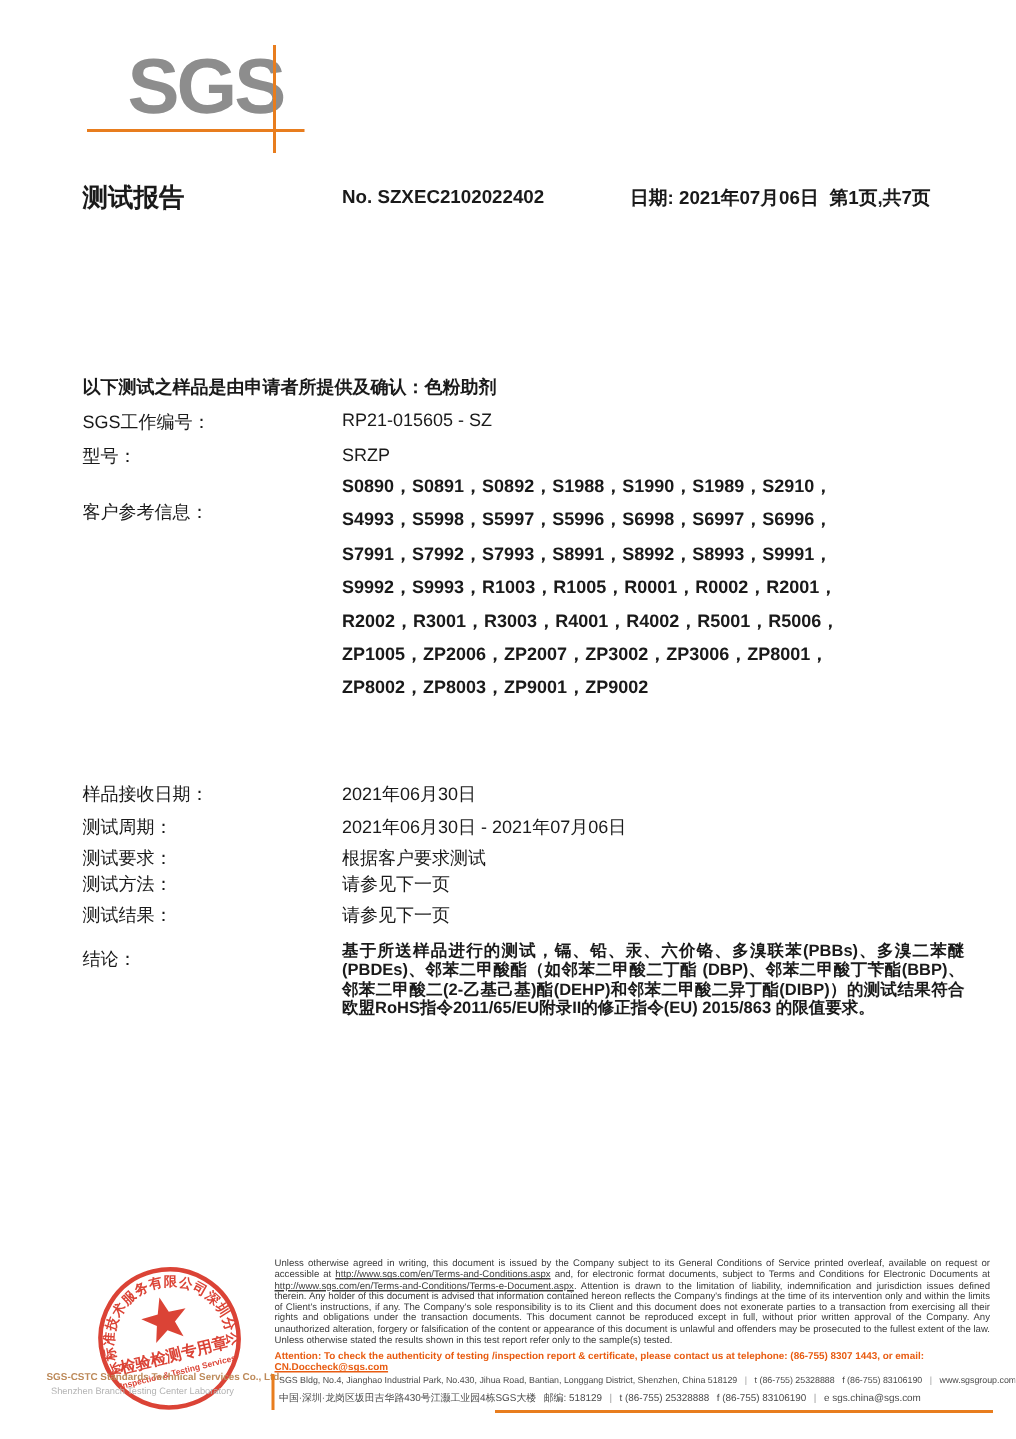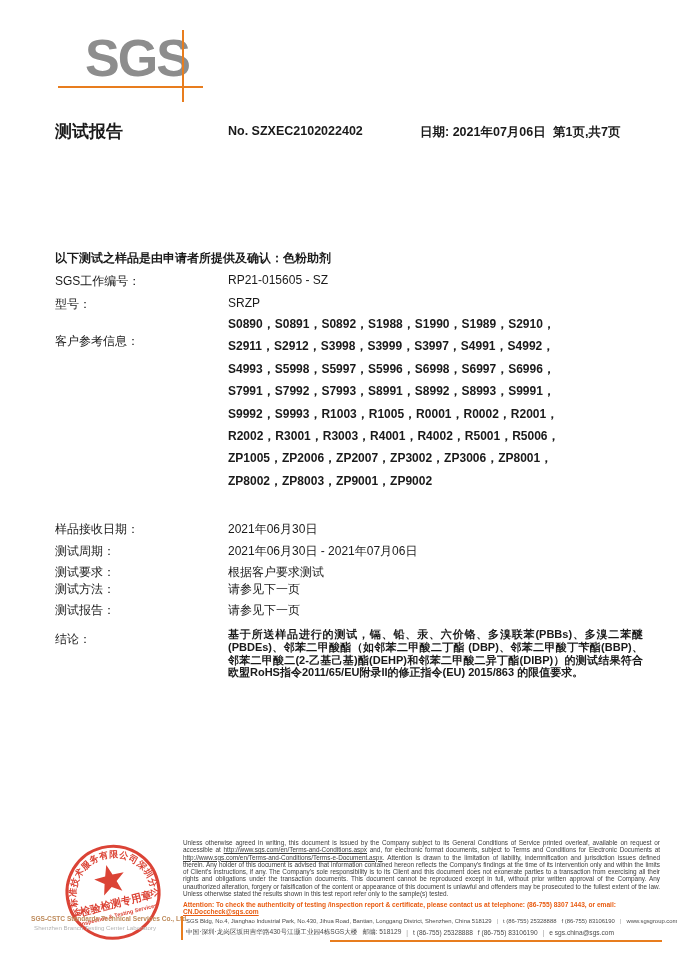--- a/index.html
+++ b/index.html
@@ -55,42 +55,41 @@
 
   <div class="abs lbl" style="left:55px;top:273px;">SGS工作编号：</div>
   <div class="abs val" style="left:228px;top:273px;">RP21-015605 - SZ</div>
 
   <div class="abs lbl" style="left:55px;top:296px;">型号：</div>
   <div class="abs val" style="left:228px;top:296px;">SRZP</div>
 
   <div class="abs lbl" style="left:55px;top:321px;margin-top:12px;">客户参考信息：</div>
   <div class="abs ref-lines" style="left:228px;top:313px;">
     <div>S0890，S0891，S0892，S1988，S1990，S1989，S2910，</div>
-    <div>S2911，S2912，S3998，S3999，S3997，S4991，S4992，</div>
     <div>S4993，S5998，S5997，S5996，S6998，S6997，S6996，</div>
     <div>S7991，S7992，S7993，S8991，S8992，S8993，S9991，</div>
     <div>S9992，S9993，R1003，R1005，R0001，R0002，R2001，</div>
     <div>R2002，R3001，R3003，R4001，R4002，R5001，R5006，</div>
     <div>ZP1005，ZP2006，ZP2007，ZP3002，ZP3006，ZP8001，</div>
     <div>ZP8002，ZP8003，ZP9001，ZP9002</div>
   </div>
 
   <div class="abs lbl" style="left:55px;top:521px;">样品接收日期：</div>
   <div class="abs val" style="left:228px;top:521px;">2021年06月30日</div>
 
   <div class="abs lbl" style="left:55px;top:543px;">测试周期：</div>
   <div class="abs val" style="left:228px;top:543px;">2021年06月30日 - 2021年07月06日</div>
 
   <div class="abs lbl" style="left:55px;top:564px;">测试要求：</div>
   <div class="abs val" style="left:228px;top:564px;">根据客户要求测试</div>
 
   <div class="abs lbl" style="left:55px;top:581px;">测试方法：</div>
   <div class="abs val" style="left:228px;top:581px;">请参见下一页</div>
 
-  <div class="abs lbl" style="left:55px;top:602px;">测试报告：</div>
+  <div class="abs lbl" style="left:55px;top:602px;">测试结果：</div>
   <div class="abs val" style="left:228px;top:602px;">请参见下一页</div>
 
   <div class="abs lbl" style="left:55px;top:631px;">结论：</div>
   <div class="abs conclusion" style="left:228px;top:628px;">基于所送样品进行的测试，镉、铅、汞、六价铬、多溴联苯(PBBs)、多溴二苯醚(PBDEs)、邻苯二甲酸酯（如邻苯二甲酸二丁酯 (DBP)、邻苯二甲酸丁苄酯(BBP)、邻苯二甲酸二(2-乙基己基)酯(DEHP)和邻苯二甲酸二异丁酯(DIBP)）的测试结果符合欧盟RoHS指令2011/65/EU附录II的修正指令(EU) 2015/863 的限值要求。</div>
 
   <svg class="abs stamp" style="left:48px;top:840px;" width="132" height="104" viewBox="0 0 132 104">
     <defs>
       <path id="arcTop" d="M 28.3,65 A 38,38 0 1 1 101.7,65" fill="none"></path>
     </defs>
     <circle cx="65" cy="52" r="46" fill="none" stroke="#d93425" stroke-width="3"></circle>

